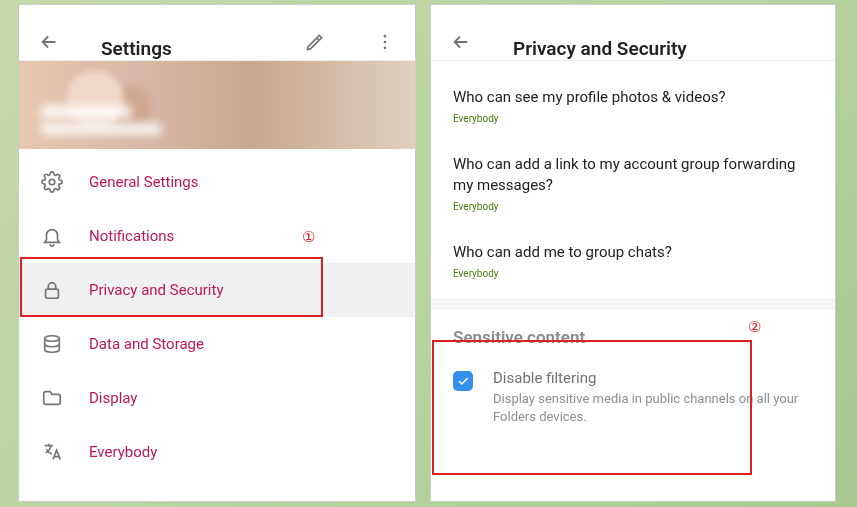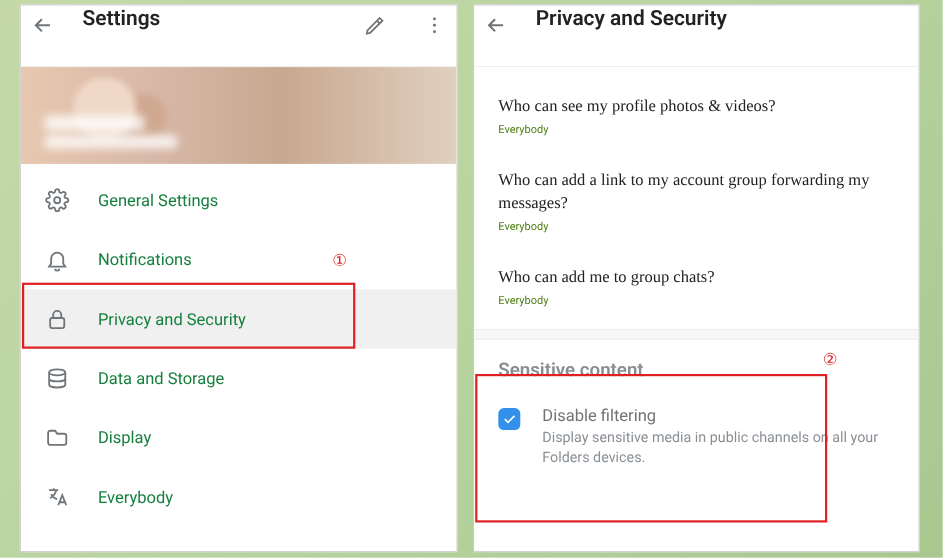--- a/index.html
+++ b/index.html
@@ -31,24 +31,24 @@
     height: 498px;
   }
   .panel-right {
     left: 430px;
     top: 4px;
     width: 406px;
     height: 498px;
   }
   .header {
     display: flex;
-    align-items: flex-start;
+    align-items: flex-end;
     height: 56px;
-    padding: 0 2px;
-    gap: 18px;
+    padding: 0 12px;
+    gap: 34px;
     border-bottom: 1px solid #eee;
   }
   .header .title {
     font-size: 19px;
     font-weight: 600;
     color: #222;
     flex: 1;
   }
   .icon-btn {
     width: 36px;
@@ -91,21 +91,21 @@
   .settings-list {
     padding-top: 6px;
   }
   .settings-item {
     display: flex;
     align-items: center;
     height: 54px;
     padding: 0 22px;
     gap: 26px;
     cursor: pointer;
-    color: #15803d;
+    color: #be185d;
     font-size: 15px;
   }
   .settings-item.active {
     background: #f0f0f0;
   }
   .settings-item .s-icon {
     width: 22px; height: 22px;
     display: flex; align-items: center; justify-content: center;
     color: #707579;
   }
@@ -115,21 +115,20 @@
     padding: 12px 22px 0 22px;
   }
   .privacy-row {
     padding: 14px 0 16px 0;
   }
   .privacy-row .q {
     font-size: 15px;
     color: #222;
     line-height: 1.35;
     margin-bottom: 6px;
-    font-family: Liberation Serif, serif;
   }
   .privacy-row .a {
     font-size: 10px;
     color: #4d7c0f;
   }
   .section-divider {
     height: 10px;
     margin: 4px -22px 0 -22px;
     border-top: 1px solid #eee;
     border-bottom: 1px solid #eee;

